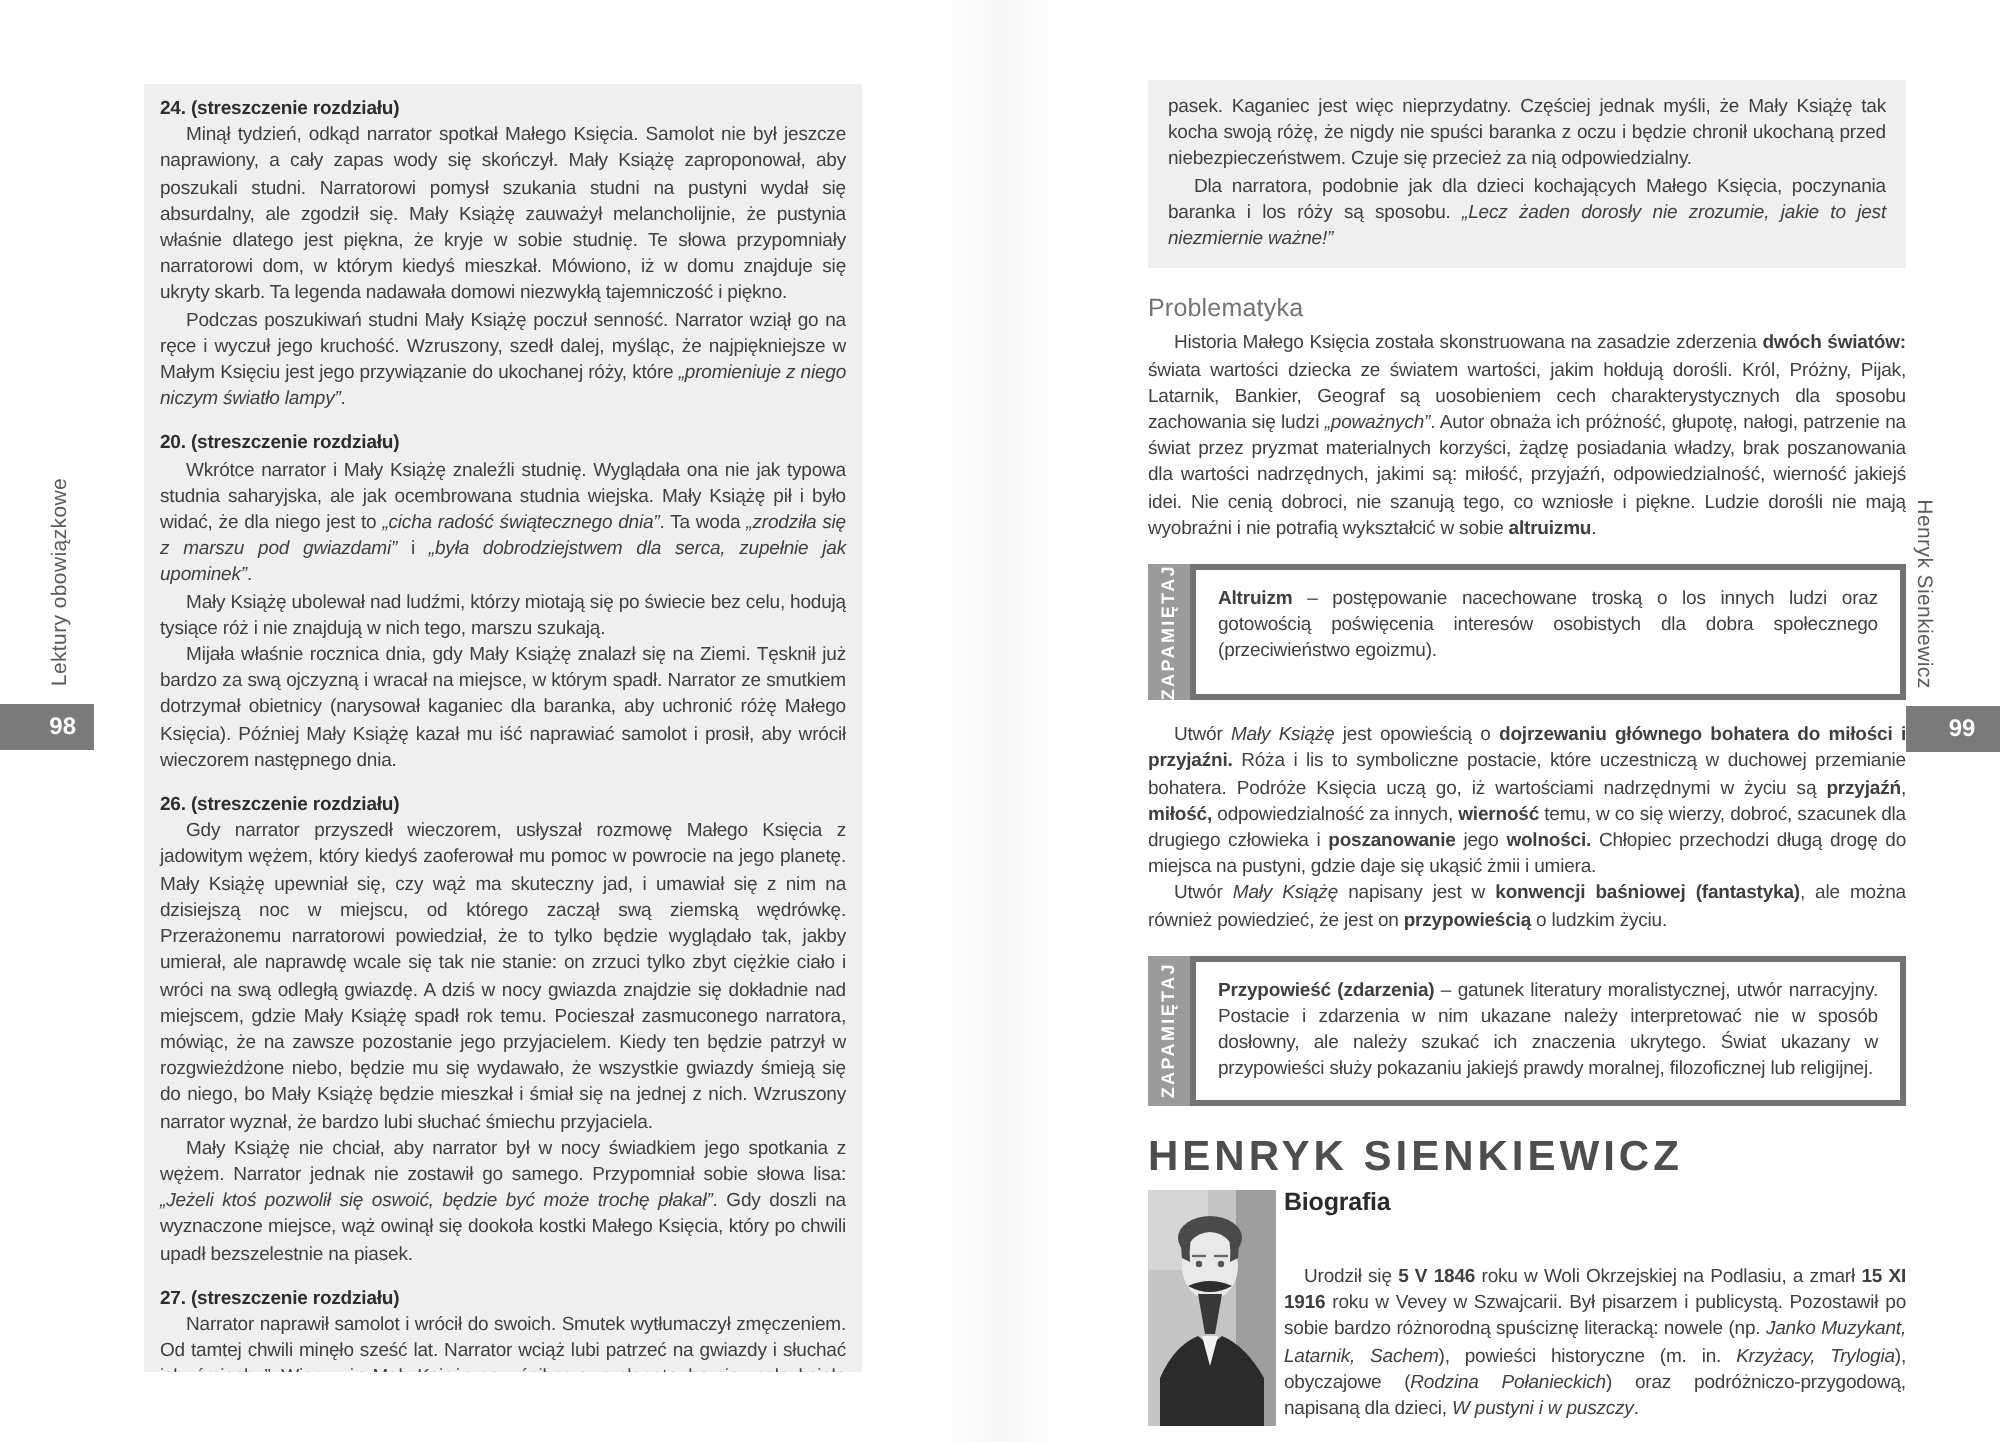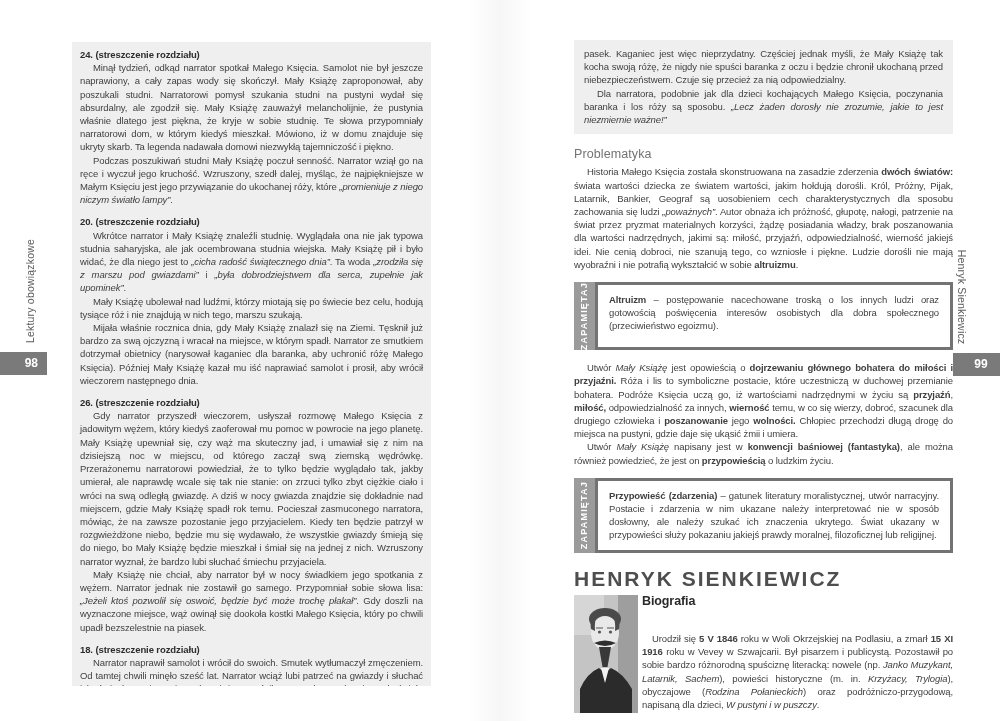--- a/index.html
+++ b/index.html
@@ -74,21 +74,21 @@
     <p class="para"><span>Wkrótce narrator i Mały Książę znaleźli studnię. Wyglądała ona nie jak typowa studnia saharyjska, ale jak ocembrowana studnia wiejska. Mały Książę pił i było widać, że dla niego jest to </span><span class="i">„cicha radość świątecznego dnia”</span><span>. Ta woda </span><span class="i">„zrodziła się z marszu pod gwiazdami”</span><span> i </span><span class="i">„była dobrodziejstwem dla serca, zupełnie jak upominek”</span><span>.</span></p>
     <p class="para"><span>Mały Książę ubolewał nad ludźmi, którzy miotają się po świecie bez celu, hodują tysiące róż i nie znajdują w nich tego, marszu szukają.</span></p>
     <p class="para"><span>Mijała właśnie rocznica dnia, gdy Mały Książę znalazł się na Ziemi. Tęsknił już bardzo za swą ojczyzną i wracał na miejsce, w którym spadł. Narrator ze smutkiem dotrzymał obietnicy (narysował kaganiec dla baranka, aby uchronić różę Małego Księcia). Później Mały Książę kazał mu iść naprawiać samolot i prosił, aby wrócił wieczorem następnego dnia.</span></p>
   </section>
   <section class="summary-section">
     <h3 class="section-heading">26. (streszczenie rozdziału)</h3>
     <p class="para"><span>Gdy narrator przyszedł wieczorem, usłyszał rozmowę Małego Księcia z jadowitym wężem, który kiedyś zaoferował mu pomoc w powrocie na jego planetę. Mały Książę upewniał się, czy wąż ma skuteczny jad, i umawiał się z nim na dzisiejszą noc w miejscu, od którego zaczął swą ziemską wędrówkę. Przerażonemu narratorowi powiedział, że to tylko będzie wyglądało tak, jakby umierał, ale naprawdę wcale się tak nie stanie: on zrzuci tylko zbyt ciężkie ciało i wróci na swą odległą gwiazdę. A dziś w nocy gwiazda znajdzie się dokładnie nad miejscem, gdzie Mały Książę spadł rok temu. Pocieszał zasmuconego narratora, mówiąc, że na zawsze pozostanie jego przyjacielem. Kiedy ten będzie patrzył w rozgwieżdżone niebo, będzie mu się wydawało, że wszystkie gwiazdy śmieją się do niego, bo Mały Książę będzie mieszkał i śmiał się na jednej z nich. Wzruszony narrator wyznał, że bardzo lubi słuchać śmiechu przyjaciela.</span></p>
     <p class="para"><span>Mały Książę nie chciał, aby narrator był w nocy świadkiem jego spotkania z wężem. Narrator jednak nie zostawił go samego. Przypomniał sobie słowa lisa: </span><span class="i">„Jeżeli ktoś pozwolił się oswoić, będzie być może trochę płakał”</span><span>. Gdy doszli na wyznaczone miejsce, wąż owinął się dookoła kostki Małego Księcia, który po chwili upadł bezszelestnie na piasek.</span></p>
   </section>
   <section class="summary-section">
-    <h3 class="section-heading">18. (streszczenie rozdziału)</h3>
+    <h3 class="section-heading">27. (streszczenie rozdziału)</h3>
     <p class="para"><span>Narrator naprawił samolot i wrócił do swoich. Smutek wytłumaczył zmęczeniem. Od tamtej chwili minęło sześć lat. Narrator wciąż lubi patrzeć na gwiazdy i słuchać ich „śmiechu”. Wierzy, że Mały Książę powrócił na swą planetę, bo nie znalazł ciała chłopca. Czasem martwi się, bo zapomniał przy kagańcu dla baranka dorysować skórzany</span></p>
   </section>
 </div>
 
 <div class="right-col page-text">
 
   <div class="cont-block">
     <p class="para no-indent"><span>pasek. Kaganiec jest więc nieprzydatny. Częściej jednak myśli, że Mały Książę tak kocha swoją różę, że nigdy nie spuści baranka z oczu i będzie chronił ukochaną przed niebezpieczeństwem. Czuje się przecież za nią odpowiedzialny.</span></p>
     <p class="para"><span>Dla narratora, podobnie jak dla dzieci kochających Małego Księcia, poczynania baranka i los róży są sposobu. </span><span class="i">„Lecz żaden dorosły nie zrozumie, jakie to jest niezmiernie ważne!”</span></p>
   </div>

